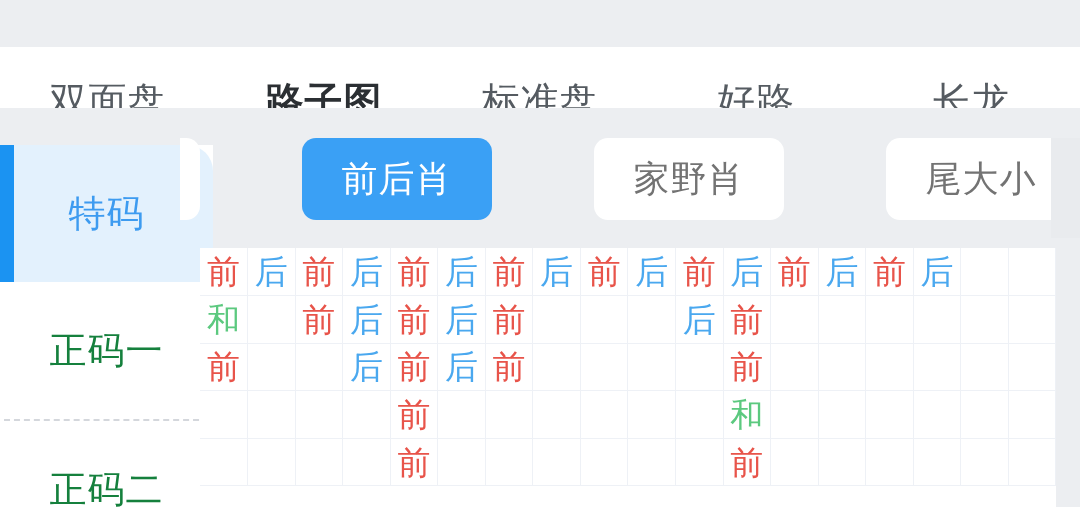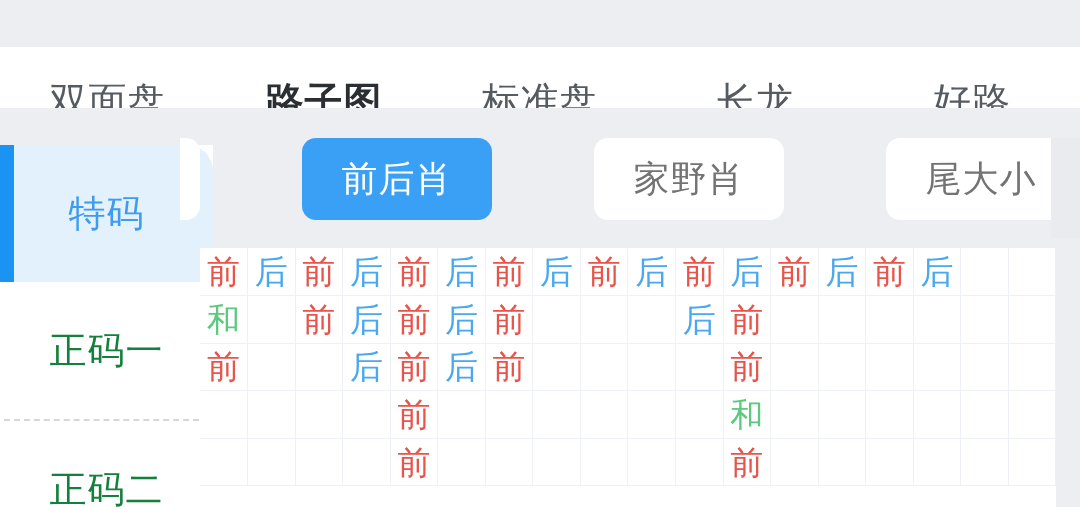--- a/index.html
+++ b/index.html
@@ -173,25 +173,25 @@
     </div>
     <div class="tab active">
       <span class="tab-label">路子图</span>
       <span class="tab-underline"></span>
     </div>
     <div class="tab">
       <span class="tab-label">标准盘</span>
 
     </div>
     <div class="tab">
+      <span class="tab-label">好路</span>
+
+    </div>
+    <div class="tab">
       <span class="tab-label">长龙</span>
-
-    </div>
-    <div class="tab">
-      <span class="tab-label">好路</span>
 
     </div>
   </div>
 
   <div class="body-area">
 
     <div class="sidebar">
       <div class="side-item active">
         <span class="side-label">特码</span>
       </div>

